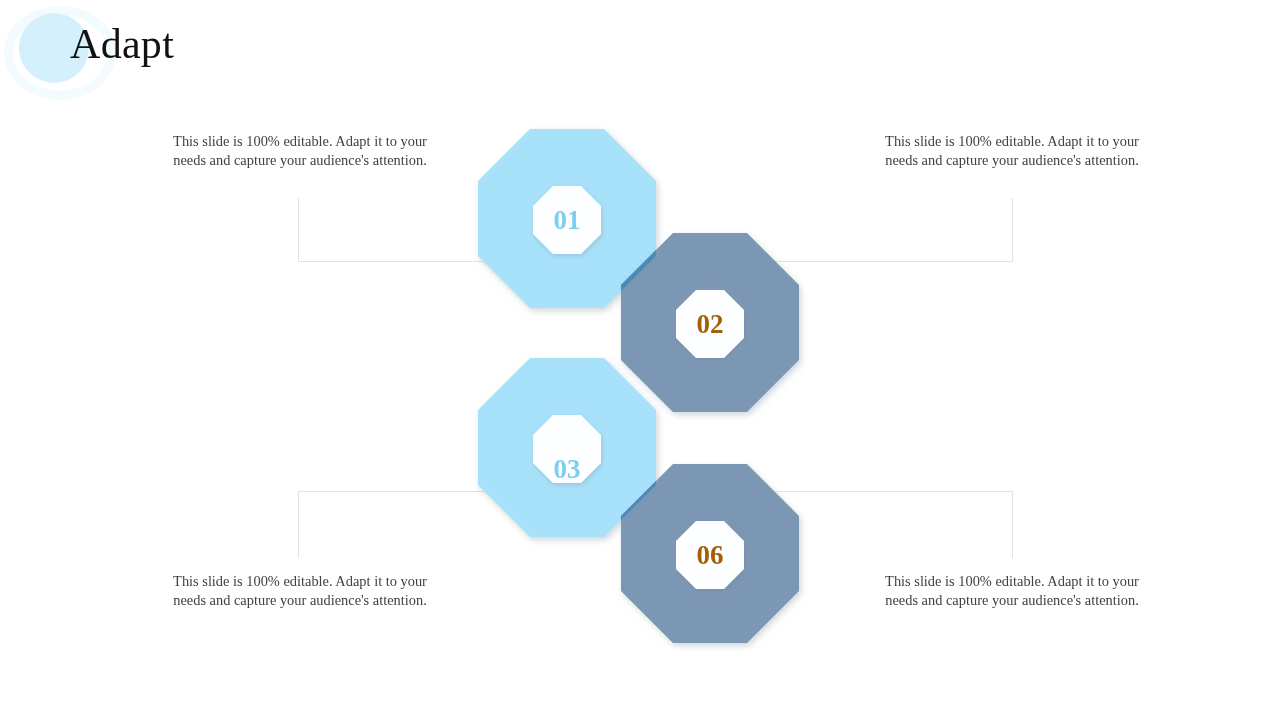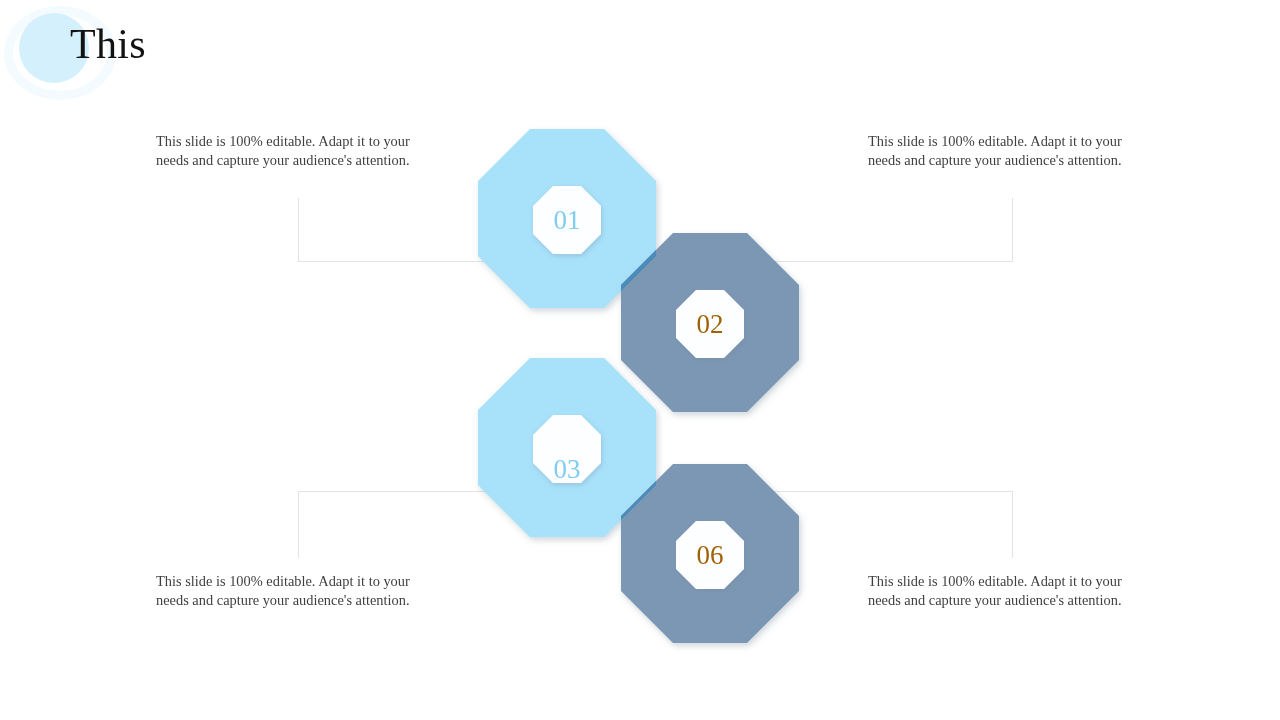--- a/index.html
+++ b/index.html
@@ -30,50 +30,51 @@
     color:#121212; letter-spacing:0.3px;
     white-space:nowrap;
   }
 
   
   .line { position:absolute; background:#e3e3e3; }
   .line.h { height:1px; }
   .line.v { width:1px; }
 
   
-  #venn { position:absolute; left:0; top:0; width:1280px; height:720px; }
+  #venn { position:absolute; left:0; top:0; width:1280px; height:720px;font-weight:bold; }
   #venn svg { position:absolute; left:0; top:0; }
 
   .num-label {
     position:absolute;
     width:120px; text-align:center;
     font-size:27px; line-height:27px;
     font-family:"Liberation Serif", serif;
   }
   .num-light { color:#7fcdf0; }
   .num-dark  { color:#a16207; }
 
   
   .txt {
     position:absolute;
     width:288px;
+    text-align:center;
     font-size:14.4px;
     line-height:18.6px;
     color:#3f3f3f;
     font-family:"Liberation Serif", serif;
   }
 </style>
 </head>
 <body>
 
 <div id="slide">
 
   <div id="title-deco-ring"></div>
   <div id="title-deco-circle"></div>
-  <div id="page-title">This</div>
+  <div id="page-title">Adapt</div>
 
   <div class="line v" style="left:298px; top:198px; height:64px;"></div>
   <div class="line h" style="left:298px; top:261px; width:286px;"></div>
 
   <div class="line v" style="left:1012px; top:198px; height:64px;"></div>
   <div class="line h" style="left:690px; top:261px; width:323px;"></div>
 
   <div class="line h" style="left:298px; top:491px; width:286px;"></div>
   <div class="line v" style="left:298px; top:491px; height:67px;"></div>
 

